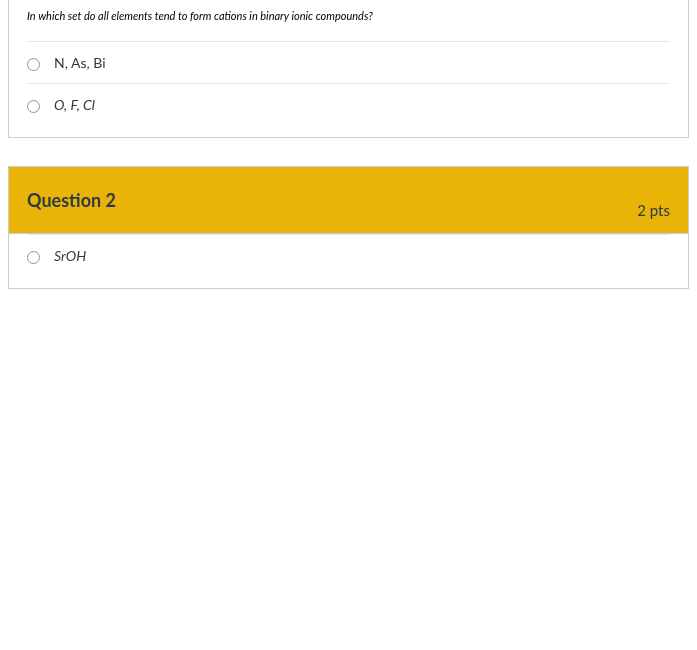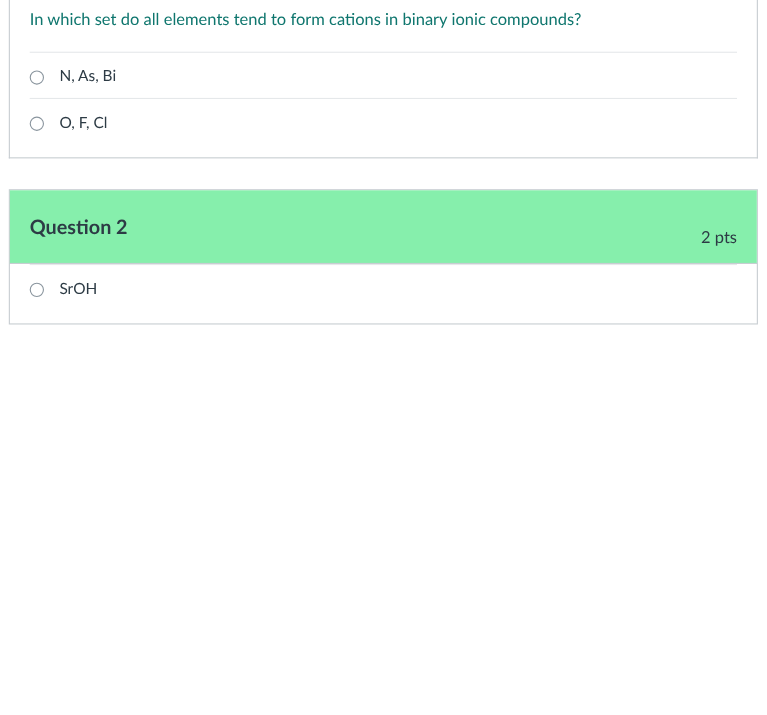--- a/index.html
+++ b/index.html
@@ -16,51 +16,52 @@
     margin: 0 8px 28px 8px;
     background: #fff;
   }
   .card.first { border-top: none; }
   .q-header {
     display: flex;
     justify-content: space-between;
     align-items: center;
     padding: 14px 18px;
     border-bottom: 1px solid #c7cdd1;
-    background: #86efac;
+    background: #eab308;
   }
   .q-title {
     font-weight: 700;
     font-size: 18px;
     color: #2d3b45;
   }
   .q-pts {
     font-size: 15px;
     color: #2d3b45;
     margin-top: 20px;
   }
   .q-text {
     padding: 18px 18px 30px 18px;
-    font-size: 15px;
-    color: #0f766e;
+    font-size: 11px;
+    color: #000000;
     line-height: 1.4;
+    font-style: italic;
   }
   .card.first .q-text { padding: 8px 18px 18px 18px; }
   .q2 .q-text { padding-bottom: 56px; }
   .options { padding: 0 18px 18px 18px; }
   .option {
     display: flex;
     align-items: flex-end;
     padding: 12px 0;
     border-top: 1px solid #e5e8ea;
     font-size: 14px;
     color: #2d3b45;
     cursor: pointer;
   }
-  .option:last-child { padding-bottom: 6px; }
+  .option:last-child { padding-bottom: 6px; font-style: italic; }
   .radio {
     width: 13px;
     height: 13px;
     border-radius: 50%;
     border: 1px solid #8a959e;
     margin-right: 14px;
     flex-shrink: 0;
     position: relative;
     background: #fff;
   }

